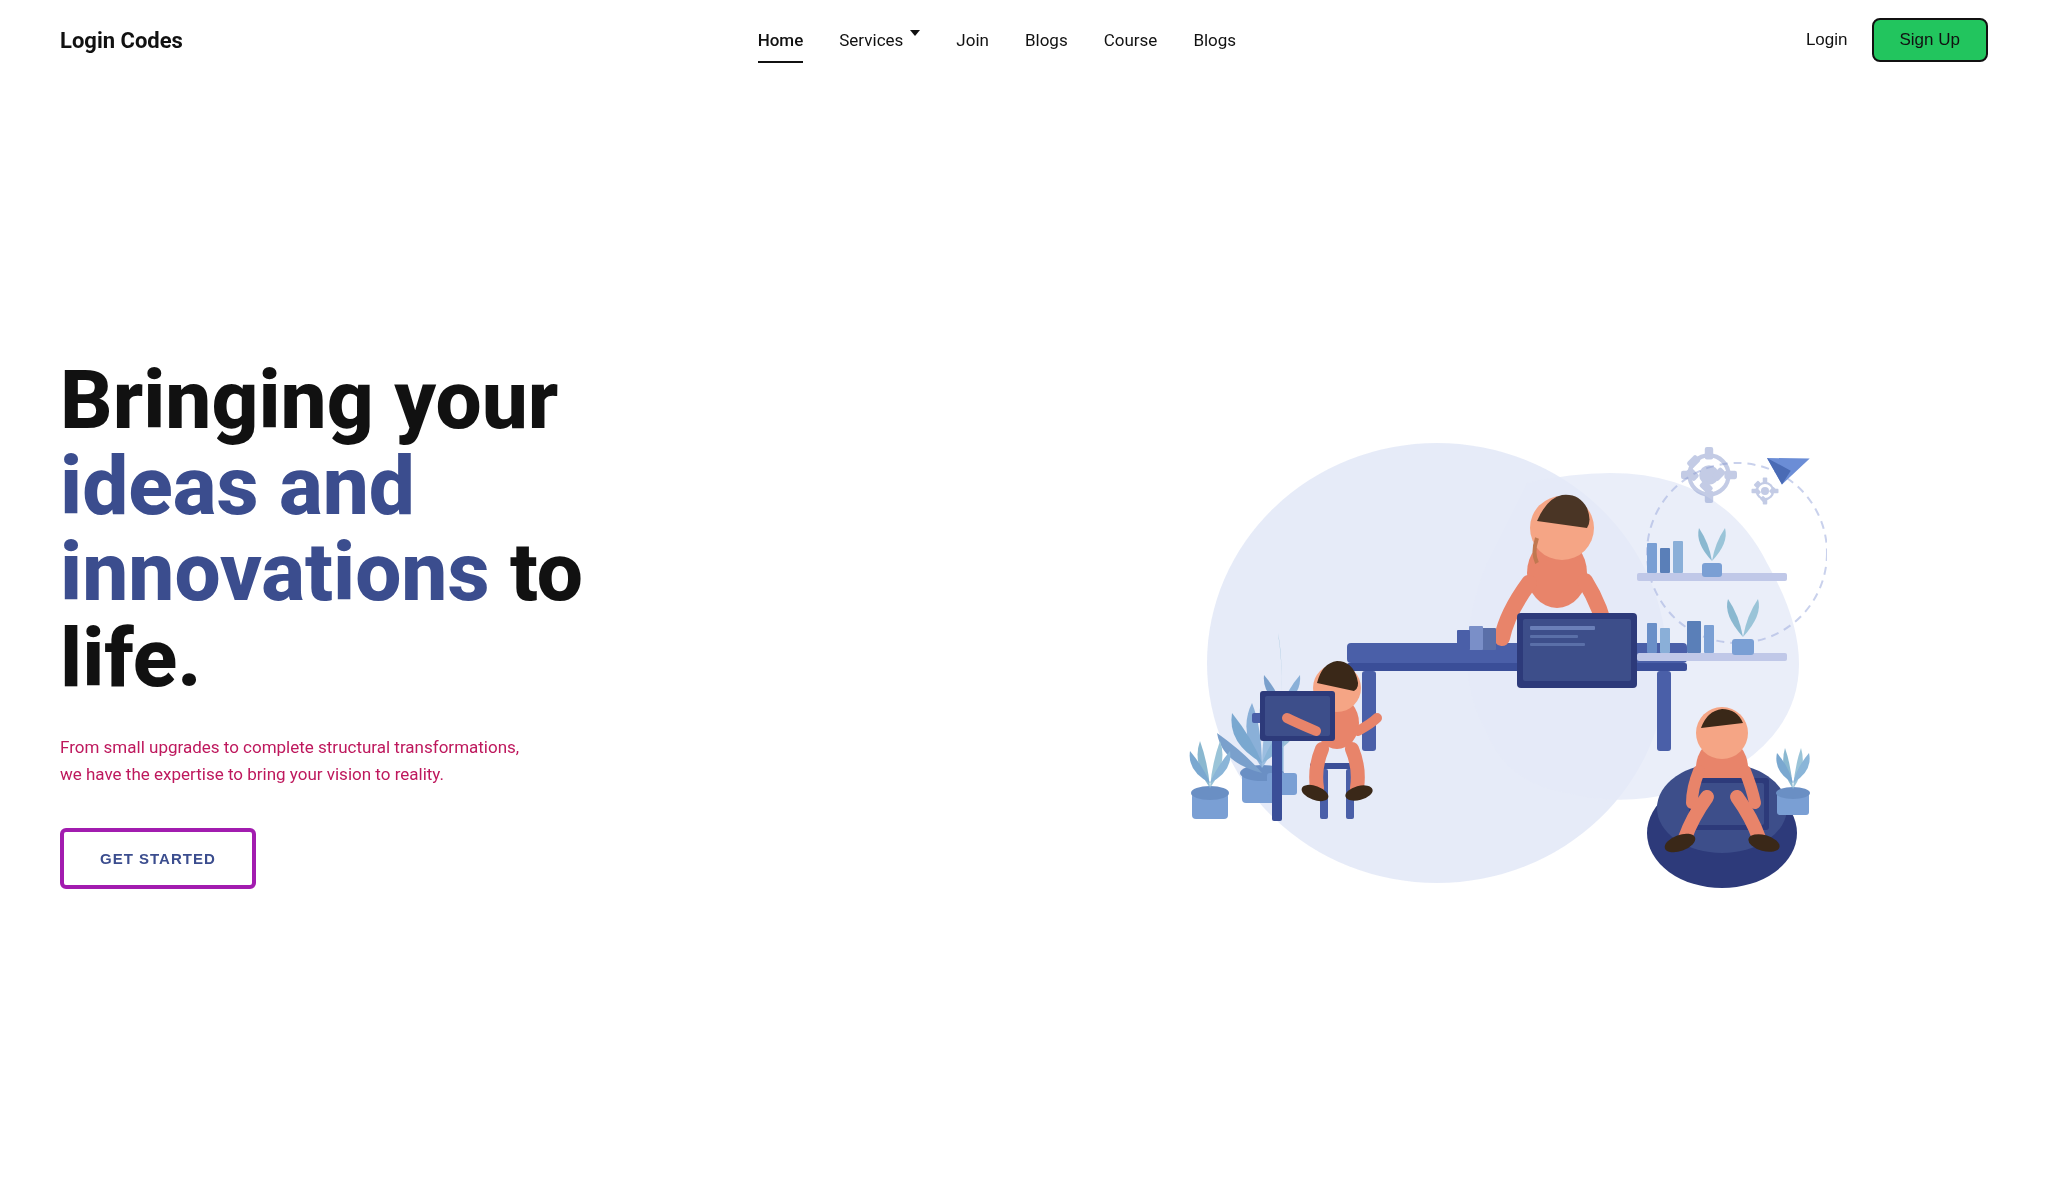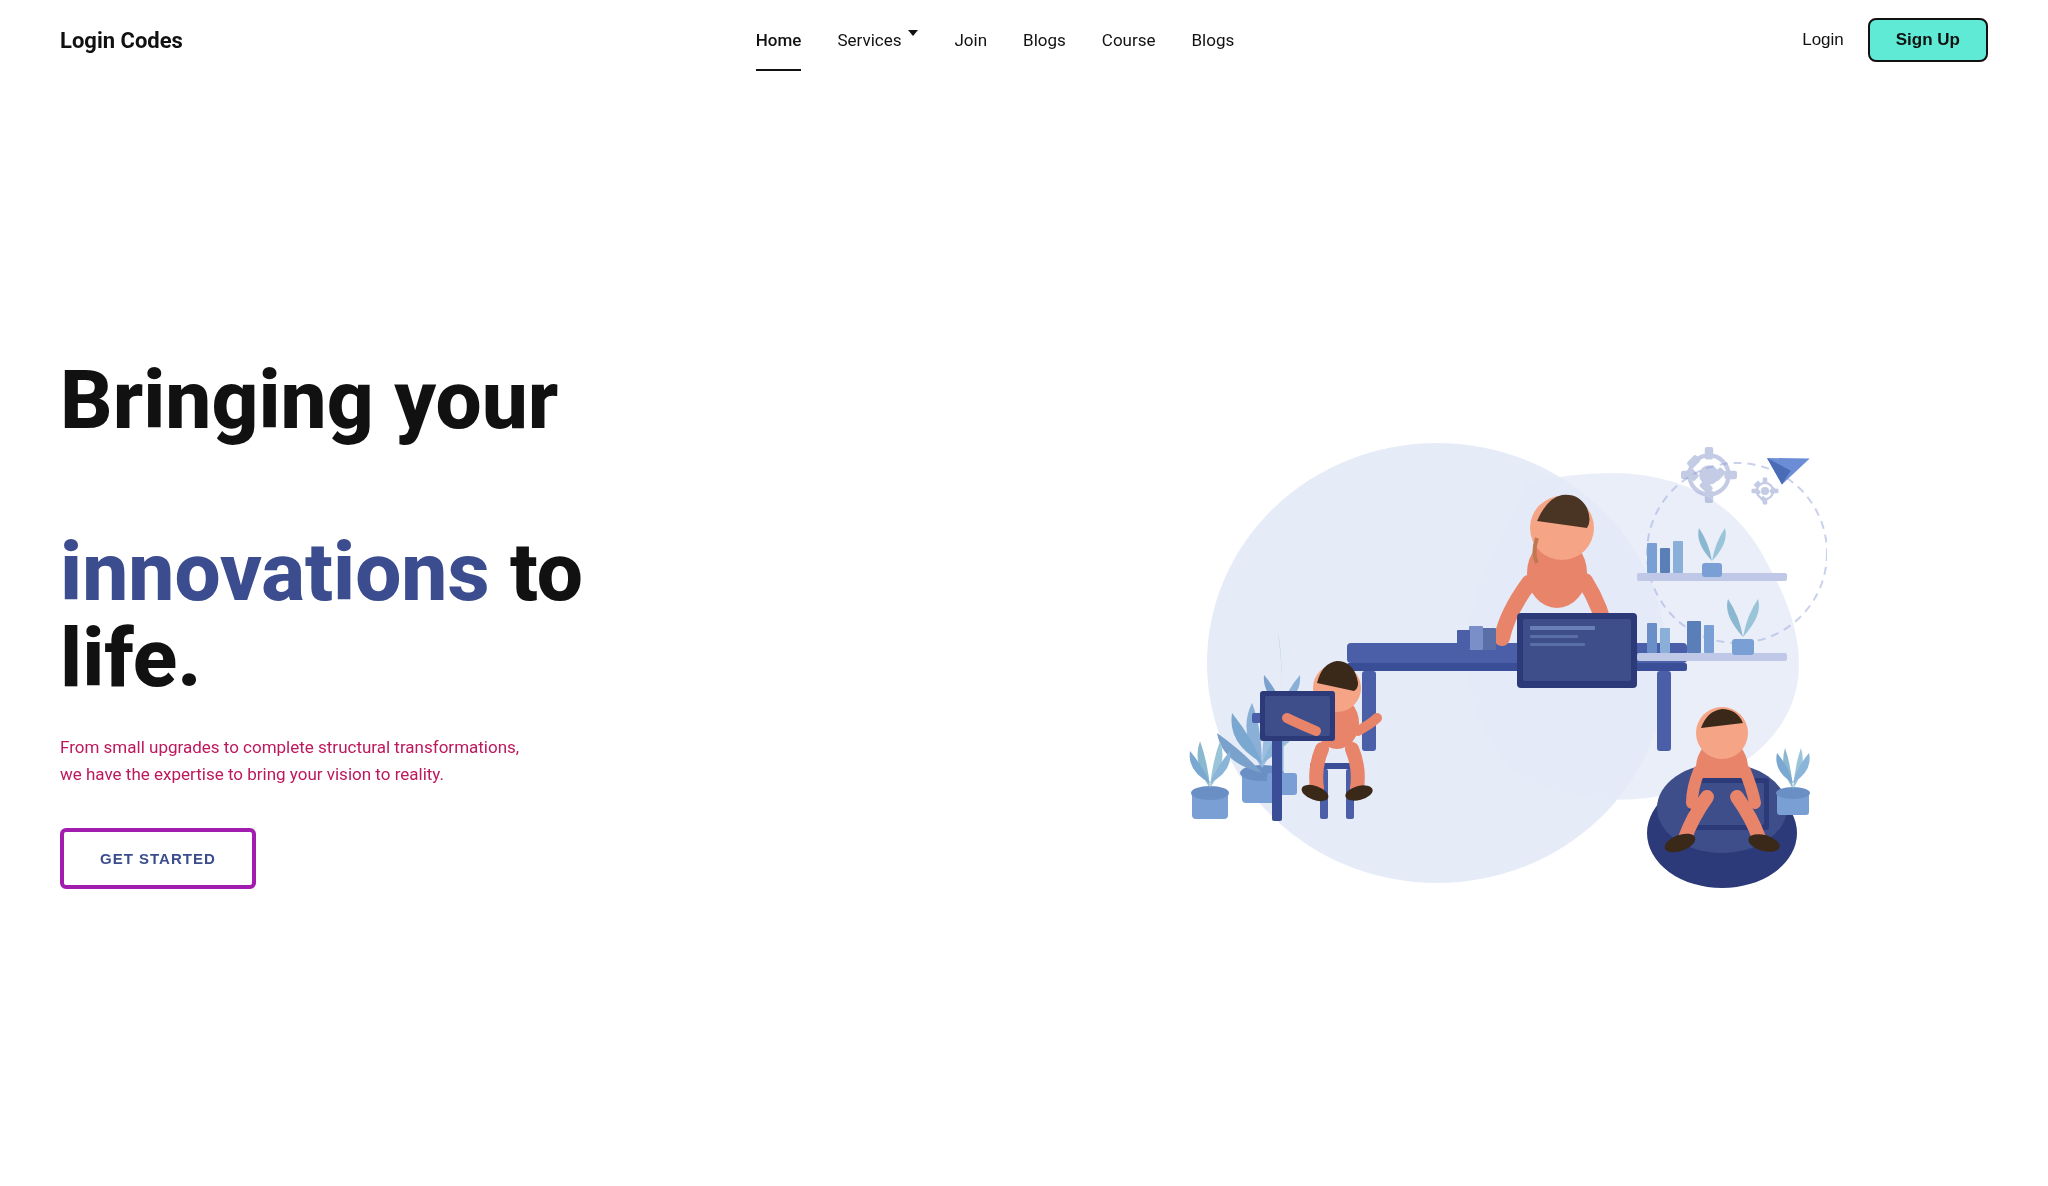--- a/index.html
+++ b/index.html
@@ -41,21 +41,21 @@
     .nav-links li a {
       text-decoration: none;
       color: #111;
       font-size: 17px;
       font-weight: 400;
     }
 
     .nav-links li.active a {
       font-weight: 500;
       border-bottom: 2px solid #111;
-      padding-bottom: 19px;
+      padding-bottom: 11px;
       margin-left: 48px;
     }
 
     .nav-links li a.has-dropdown {
       display: flex;
       align-items: flex-start;
       gap: 4px;
     }
 
     .nav-actions {
@@ -69,23 +69,23 @@
       font-size: 17px;
       font-weight: 400;
       color: #111;
       background: none;
       border: none;
       cursor: pointer;
     }
 
     .btn-signup {
       font-size: 17px;
-      font-weight: 700;
+      font-weight: 400;
       color: #111;
-      background: #5eead4;
+      background: #22c55e;
       border: 2px solid #111;
       border-radius: 8px;
       padding: 10px 26px;
       cursor: pointer;
     }
 
     
     .hero {
       display: flex;
       align-items: center;
@@ -196,21 +196,21 @@
   <div class="nav-actions">
     <button class="btn-login">Login</button>
     <button class="btn-signup">Sign Up</button>
   </div>
 </nav>
 
 <section class="hero">
   <div class="hero-text">
     <h1 class="hero-headline">
       <span>Bringing your</span><br>
-      <br>
+      <span class="colored">ideas and</span><br>
       <span class="colored">innovations</span><span> to</span><br>
       <span>life.</span>
     </h1>
 
     <p class="hero-description">
       <span>From small upgrades to complete structural transformations,</span><br>
       <span>we have the expertise to bring your vision to reality.</span>
     </p>
 
     <button class="btn-get-started">GET STARTED</button>

